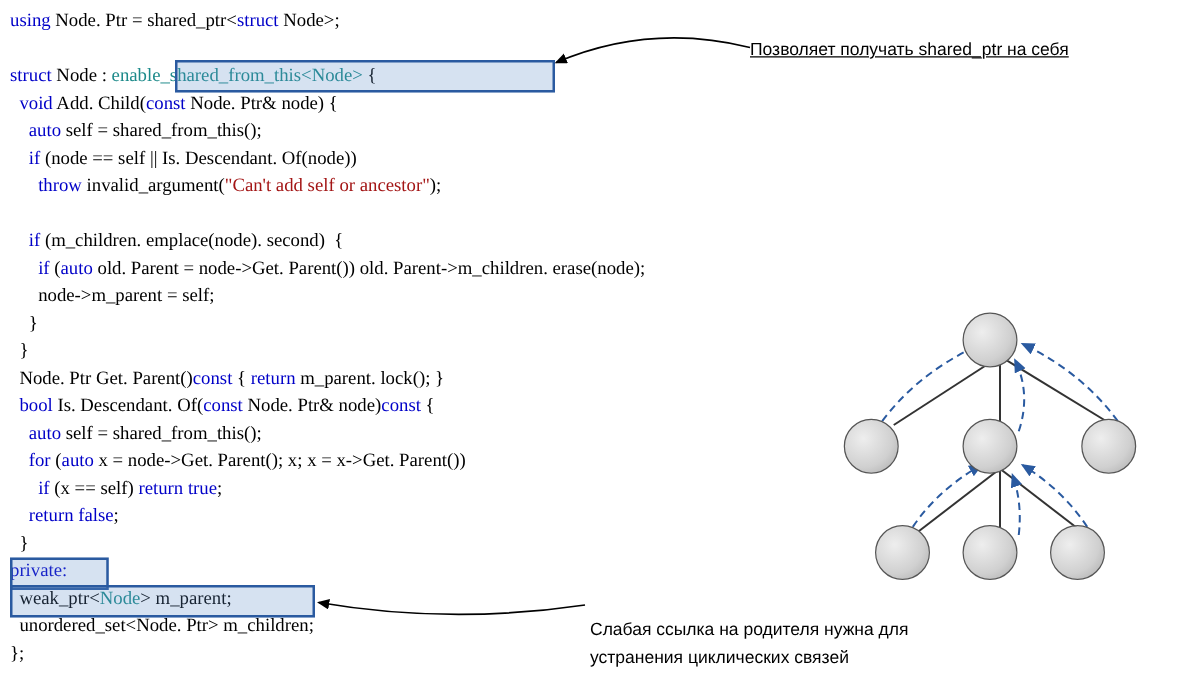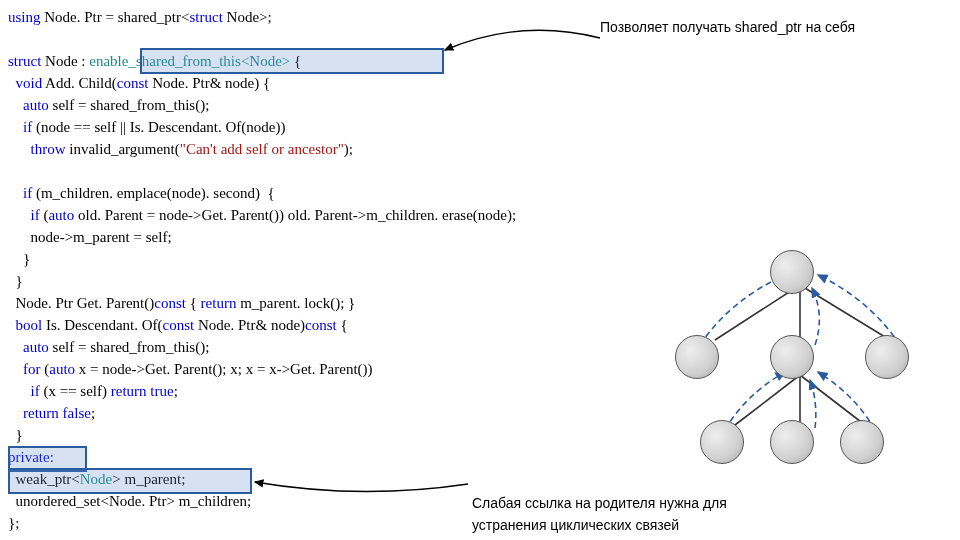--- a/index.html
+++ b/index.html
@@ -42,21 +42,21 @@
 <span>  }</span>
 <span class="kw">private:</span>
 <span>  weak_ptr&lt;</span><span class="tn">Node</span><span>&gt; m_parent;</span>
 <span>  unordered_set&lt;Node. Ptr&gt; m_children;</span>
 <span>};</span></pre>
 
 <div class="hl" style="left:140px;top:48px;width:300px;height:22px;"></div>
 <div class="hl" style="left:8px;top:446px;width:75px;height:22px;"></div>
 <div class="hl" style="left:8px;top:468px;width:240px;height:22px;"></div>
 
-<div class="annot" style="left:600px;top:16px;">Позволяет получать shared_ptr на себя</div>
+<div class="annot" style="left:600px;top:28px;text-decoration:underline;">Позволяет получать shared_ptr на себя</div>
 <div class="annot" style="left:472px;top:492px;">Слабая ссылка на родителя нужна для
 устранения циклических связей</div>
 
 <svg class="arrows">
   <defs>
     <marker id="arr" markerWidth="8" markerHeight="8" refX="6" refY="3" orient="auto">
       <path d="M0,0 L7,3 L0,6 Z" fill="#000"></path>
     </marker>
     <marker id="darr" markerWidth="8" markerHeight="8" refX="6" refY="3" orient="auto">
       <path d="M0,0 L7,3 L0,6 Z" fill="#2a5aa0"></path>

